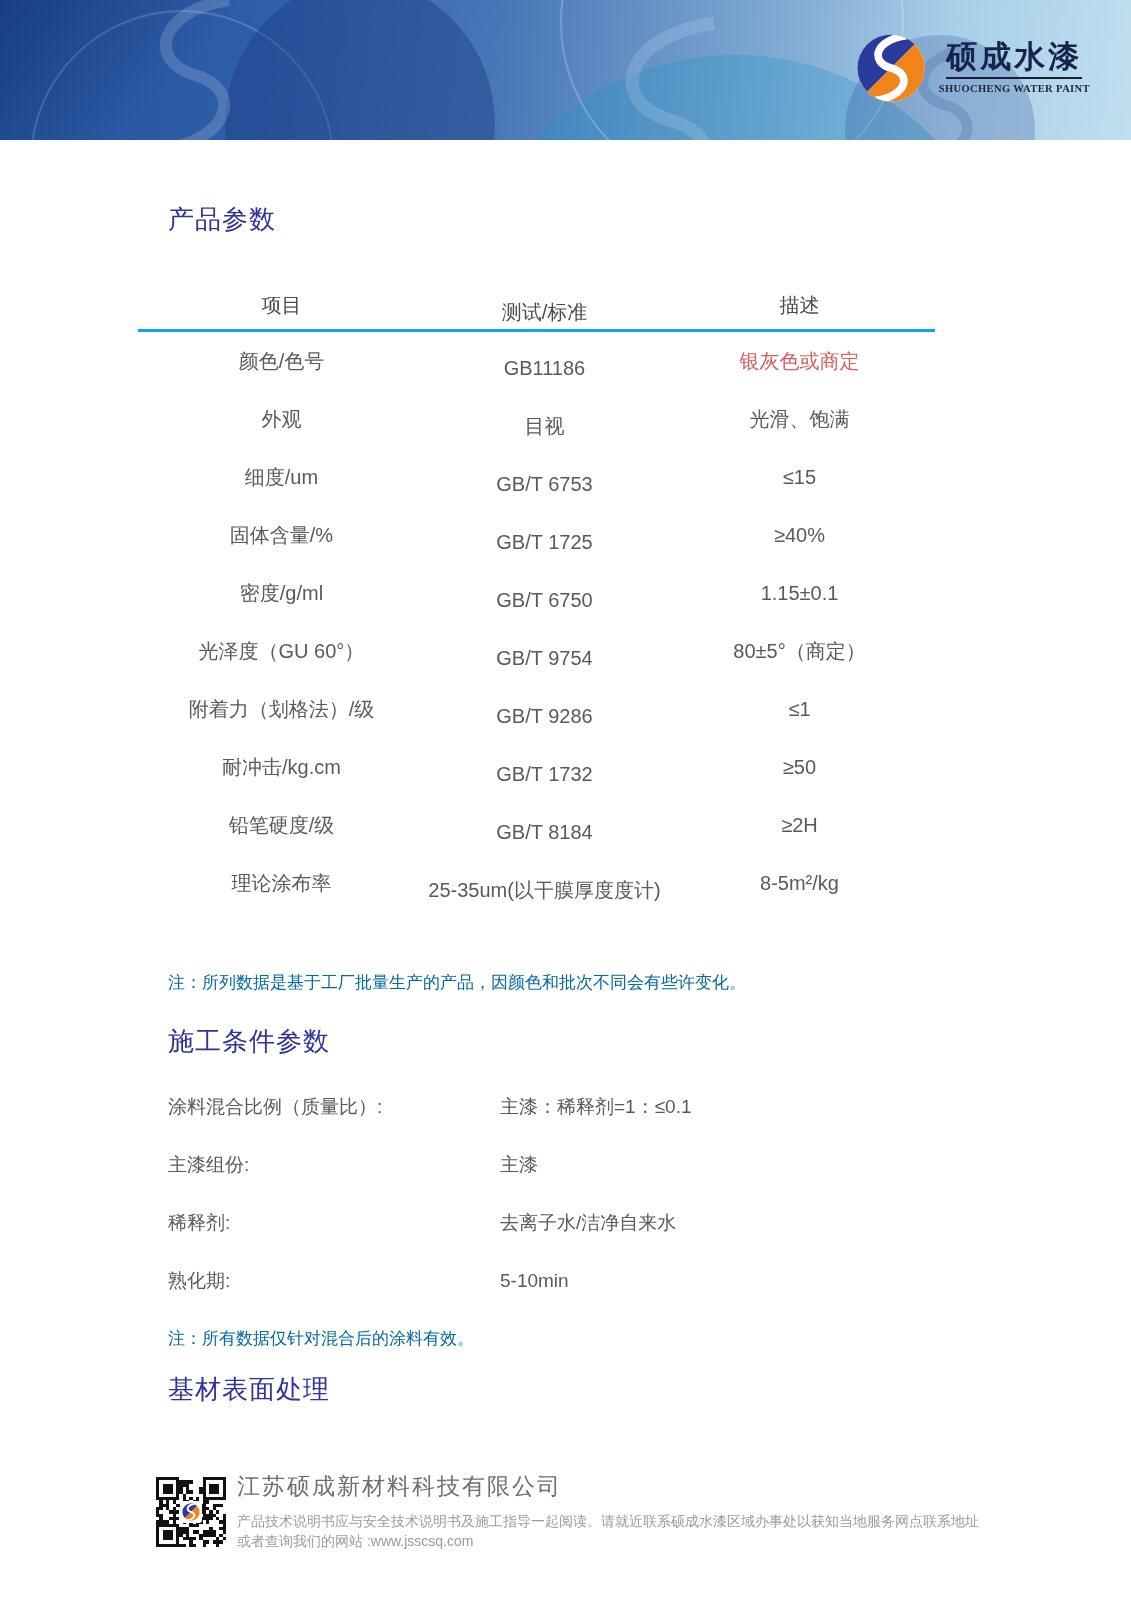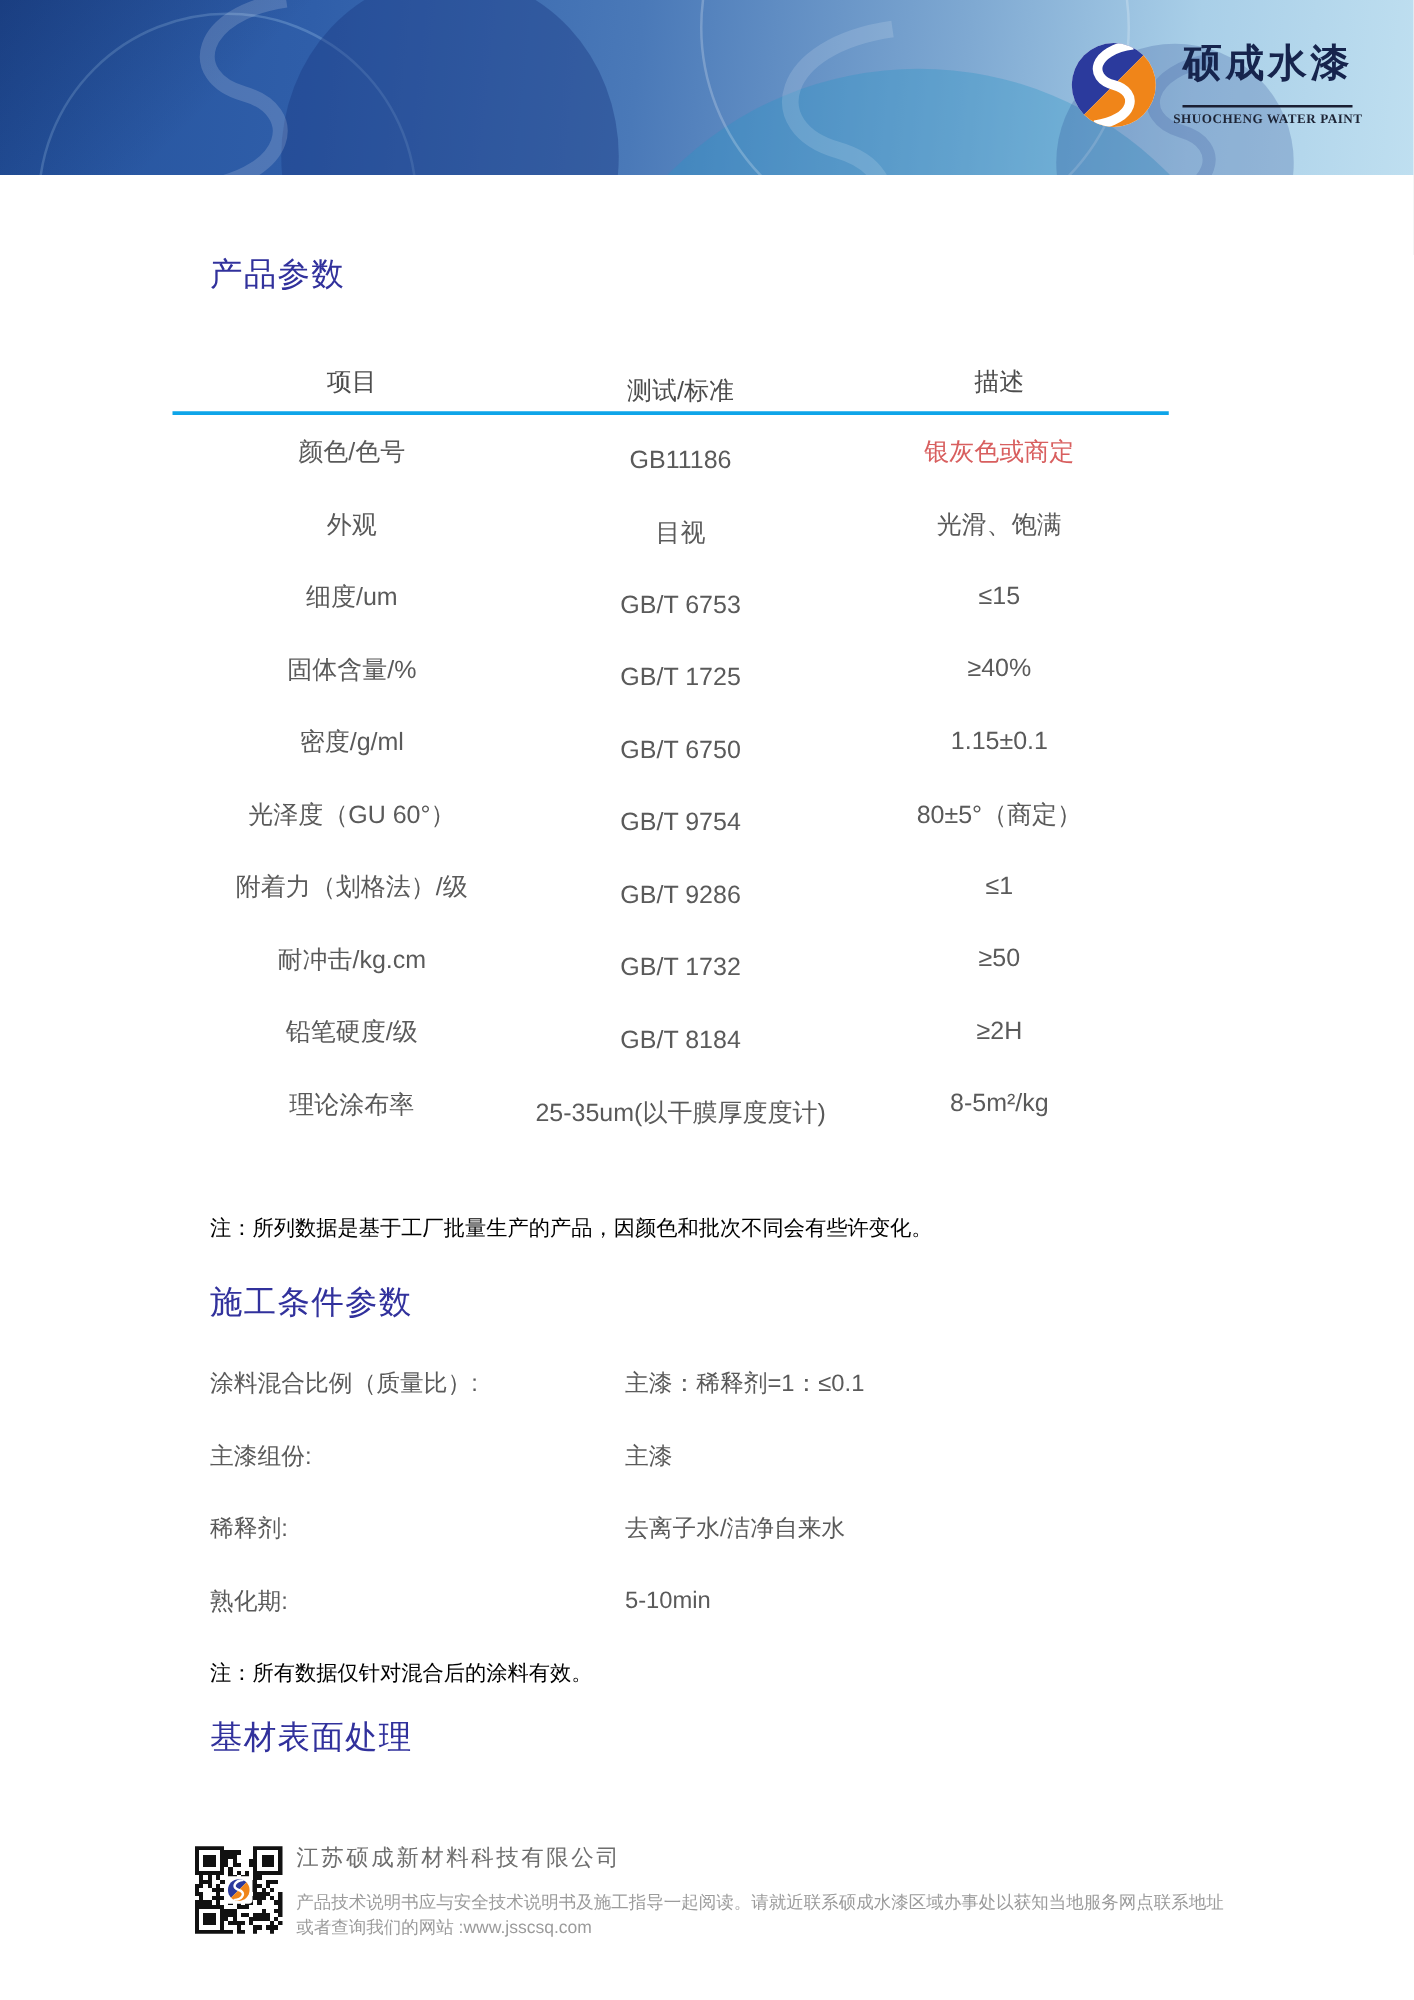--- a/index.html
+++ b/index.html
@@ -23,21 +23,21 @@
   .s-corner{position:absolute;left:0;top:0;width:280px;height:140px;
     background:linear-gradient(135deg,rgba(10,30,85,.38),rgba(10,30,85,0) 60%);}
   .wm{position:absolute;opacity:.20;}
   
   .logo{position:absolute;top:33px;right:41px;display:flex;align-items:center;gap:13px;}
   .logo-icon{width:70px;height:70px;display:block;}
   .logo-text{display:flex;flex-direction:column;align-items:center;}
   .logo-cn{
     font-family:"Liberation Serif","DejaVu Serif",serif;font-weight:bold;
     font-size:31px;line-height:34px;color:#16244d;letter-spacing:3px;white-space:nowrap;
-    border-bottom:2px solid #1a1f33;padding-bottom:16px;
+    border-bottom:2px solid #1a1f33;padding-bottom:3px;
   }
   .logo-en{
     font-family:"Liberation Serif","DejaVu Serif",serif;font-weight:bold;
     font-size:10.5px;line-height:15px;color:#1d2435;letter-spacing:.4px;white-space:nowrap;margin-top:2px;
   }
   
   .sec-title{position:absolute;left:168px;font-size:26px;line-height:34px;color:#31319c;letter-spacing:1px;}
   #t-product{top:202px;}
   #t-construction{top:1024px;}
   #t-surface{top:1372px;}
@@ -45,37 +45,37 @@
   .ptable{position:absolute;left:138px;top:281px;width:797px;}
   .prow{display:flex;align-items:center;height:58px;}
   .phead{height:48px;font-size:20px;color:#4c4c4c;border-bottom:3px solid #0ea5e9;}
   .pc{text-align:center;font-size:20px;}
   .pc1{width:36%;}
   .pc2{width:30%;margin-top:14px;}
   .pc3{width:34%;}
   .phead .pc{font-size:20px;}
   .red{color:#d85f5f;}
   
-  .note{position:absolute;left:168px;font-size:17px;line-height:22px;color:#000000;}
+  .note{position:absolute;left:168px;font-size:17px;line-height:22px;color:#0369a1;}
   #note1{top:972px;}
   #note2{top:1328px;}
   
   .cond{position:absolute;left:168px;top:1078px;width:800px;}
   .cond-row{display:flex;align-items:center;height:58px;font-size:19px;color:#5a5a5a;}
   .cond-label{width:332px;flex:none;}
   .cond-value{flex:1;}
   
   .qr{position:absolute;left:156px;top:1477px;width:70px;height:70px;background:#fff;}
   .qr svg{display:block;width:70px;height:70px;}
   .qr-logo{
     position:absolute;left:24px;top:24px;width:22px;height:22px;background:#fff;
     border-radius:3px;display:flex;align-items:center;justify-content:center;
   }
   .qr-logo svg{width:18px;height:18px;}
-  .f-company{position:absolute;left:237px;top:1472px;font-size:18px;line-height:28px;color:#6e6e6e;letter-spacing:2px;}
+  .f-company{position:absolute;left:237px;top:1472px;font-size:23px;line-height:28px;color:#6e6e6e;letter-spacing:2px;}
   .f-disc{position:absolute;left:237px;top:1511px;font-size:14px;line-height:20px;color:#9b9b9b;}
 </style>
 </head>
 <body>
 
 <div class="page">
 
   <div class="hero">
     <div class="shape s-ring2"></div>
     <div class="shape s-dark1"></div>

